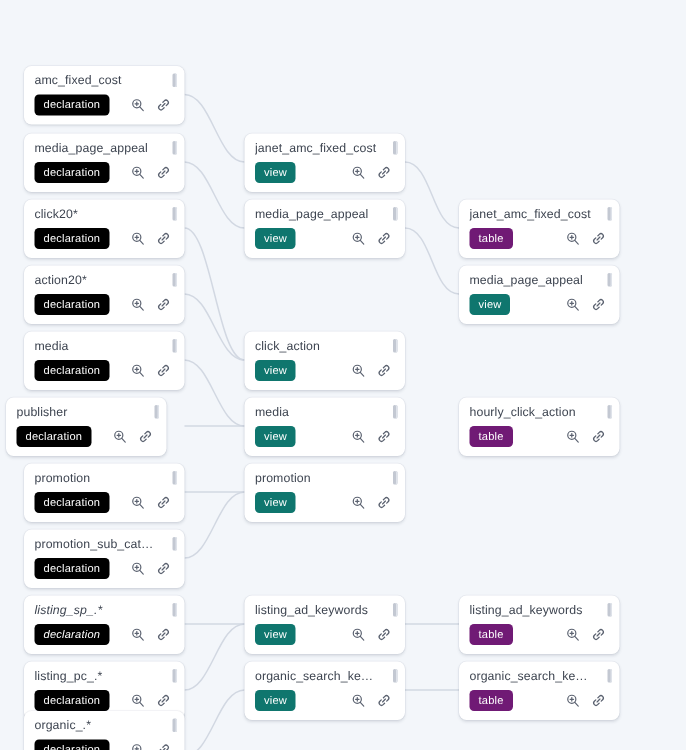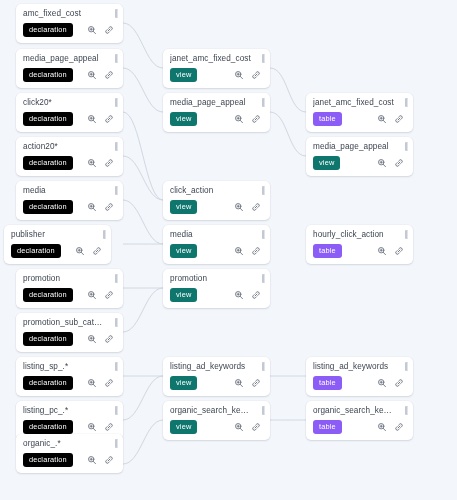--- a/index.html
+++ b/index.html
@@ -3,21 +3,21 @@
 <meta charset="utf-8">
 <style>
   html,body{margin:0;padding:0;}
   body{
     width:457px;height:500px;
     background:#f3f6fa;
     font-family:"Liberation Sans", sans-serif;
     overflow:hidden;
     position:relative;
   }
-  #canvas{position:absolute;inset:0;width:457px;height:359px;}
+  #canvas{position:absolute;inset:0;width:457px;height:359px;margin-top:40px;}
   #edges{position:absolute;left:0;top:0;width:457px;height:500px;pointer-events:none;}
   .node{
     position:absolute;
     background:#ffffff;
     border-radius:5px;
     box-shadow:0 1px 2px rgba(30,45,70,.13), 0 0 0 .5px rgba(30,45,70,.05);
     box-sizing:border-box;
     padding:5px 7px 6px 7px;
     overflow:hidden;
   }
@@ -42,21 +42,21 @@
     font-size:7.4px;
     line-height:11px;
     padding:1px 6px 1.5px 6px;
     border-radius:3px;
     color:#ffffff;
     letter-spacing:.02em;
     white-space:nowrap;
   }
   .badge.declaration{background:#000000;}
   .badge.view{background:#0f766e;}
-  .badge.table{background:#8b5cf6;}
+  .badge.table{background:#701a75;}
   .icons{display:flex;align-items:center;gap:7px;padding-right:2px;}
   .icn{width:10px;height:10px;display:block;color:#5b6270;}
   .icn svg{display:block;width:10px;height:10px;}
   .handle{
     position:absolute;
     top:5px;right:5px;
     width:3px;height:9px;
     border-radius:1px;
     background:#c3c8d2;
     box-shadow:inset -1px 0 0 #dfe3ea;
@@ -268,21 +268,21 @@
             <svg viewBox="0 0 20 20" fill="none" stroke="currentColor" stroke-width="1.7" stroke-linecap="round">
               <path d="M8.1 11.9 11.9 8.1"></path>
               <path d="M10.8 13.6 8.9 15.5a3.1 3.1 0 0 1-4.4-4.4l1.9-1.9"></path>
               <path d="M9.2 6.4 11.1 4.5a3.1 3.1 0 0 1 4.4 4.4l-1.9 1.9"></path>
             </svg>
           </span>
         </div>
       </div>
       <span class="handle"></span>
     </div>
-    <div class="node" style="left: 16px; top: 357px; width: 107px;">
+    <div class="node" style="left: 16px; top: 357px; width: 107px; font-style: italic;">
       <div class="node-title">listing_sp_.*</div>
       <div class="node-row">
         <span class="badge declaration">declaration</span>
         <div class="icons">
           <span class="icn">
             <svg viewBox="0 0 20 20" fill="none" stroke="currentColor" stroke-width="1.6" stroke-linecap="round">
               <circle cx="8.4" cy="8.4" r="5.4"></circle>
               <line x1="12.4" y1="12.6" x2="17" y2="17.4"></line>
               <line x1="8.4" y1="6.1" x2="8.4" y2="10.7"></line>
               <line x1="6.1" y1="8.4" x2="10.7" y2="8.4"></line>

